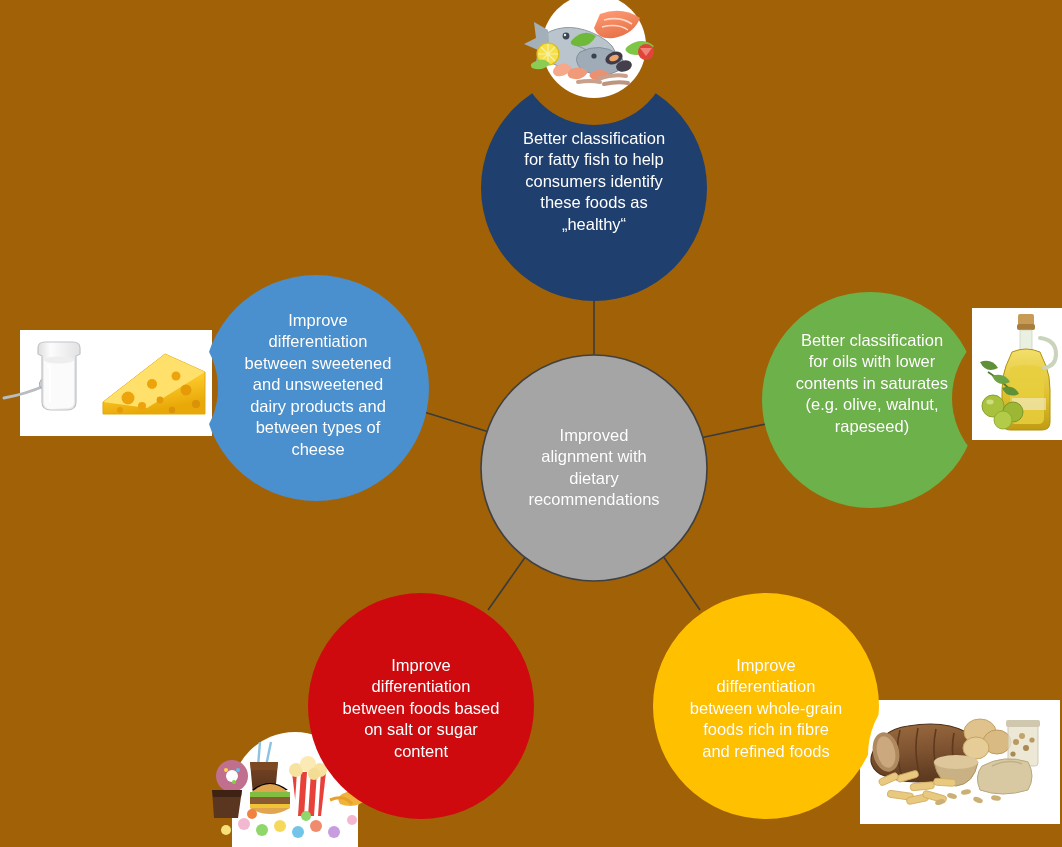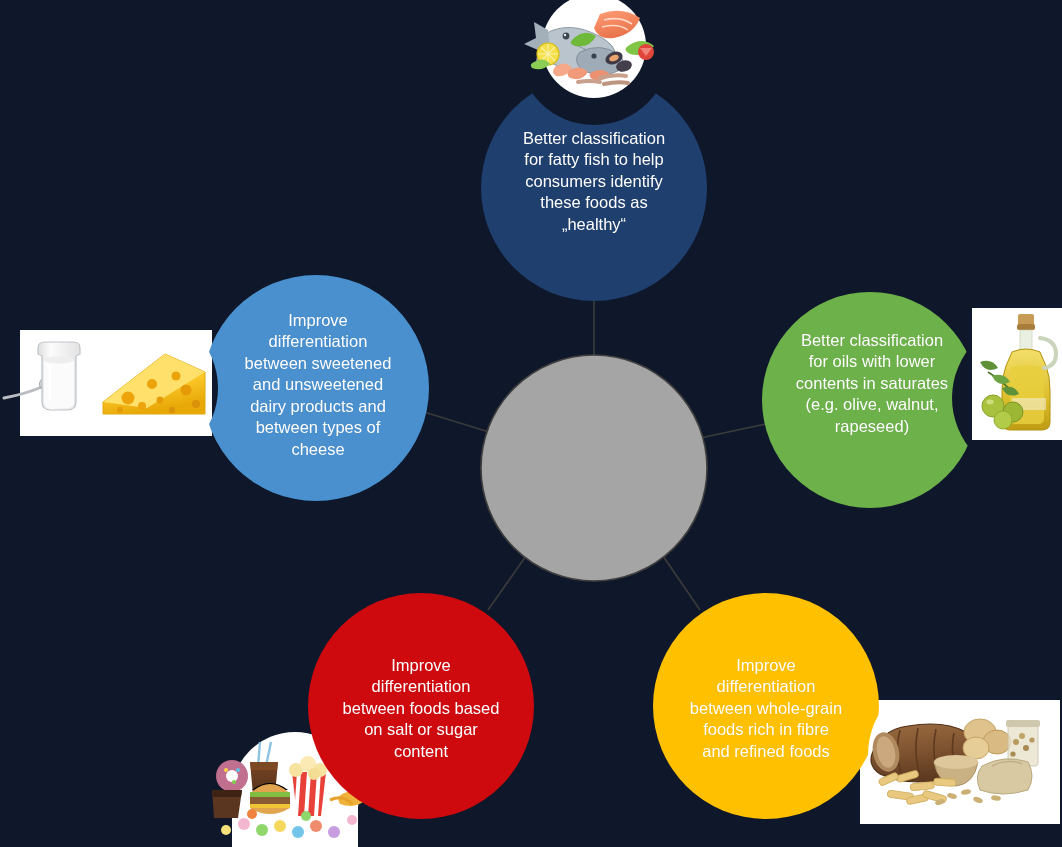--- a/index.html
+++ b/index.html
@@ -7,21 +7,21 @@
     padding: 0;
     background: #ffffff;
   }
   body {
     font-family: "Liberation Sans", sans-serif;
   }
   #canvas {
     position: relative;
     width: 1062px;
     height: 847px;
-    background: #0f172a;
+    background: #a16207;
     overflow: hidden;
   }
   svg.layer {
     position: absolute;
     left: 0;
     top: 0;
     width: 1062px;
     height: 847px;
   }
   #lines-layer { z-index: 1; }
@@ -339,14 +339,18 @@
 between foods based
 on salt or sugar
 content</div>
 
   <div class="node-label lbl-spoke" style="left:654px; top:655px; width:224px;">Improve
 differentiation
 between whole-grain
 foods rich in fibre
 and refined foods</div>
 
+  <div class="node-label lbl-center" style="left:500px; top:425px; width:188px;">Improved
+alignment with
+dietary
+recommendations</div>
 
 </div>
 
 </body></html>

